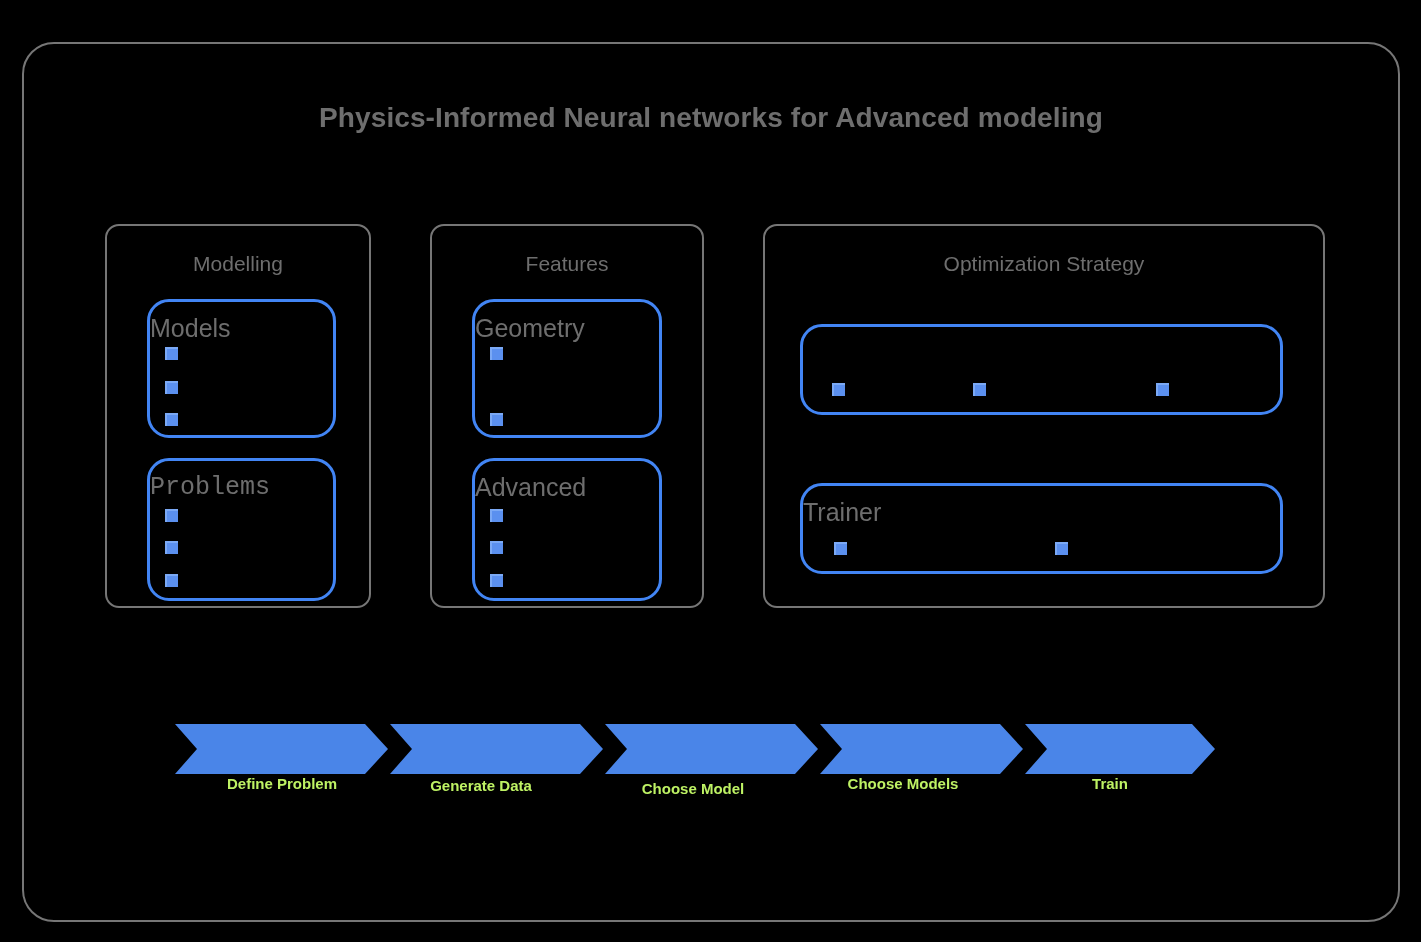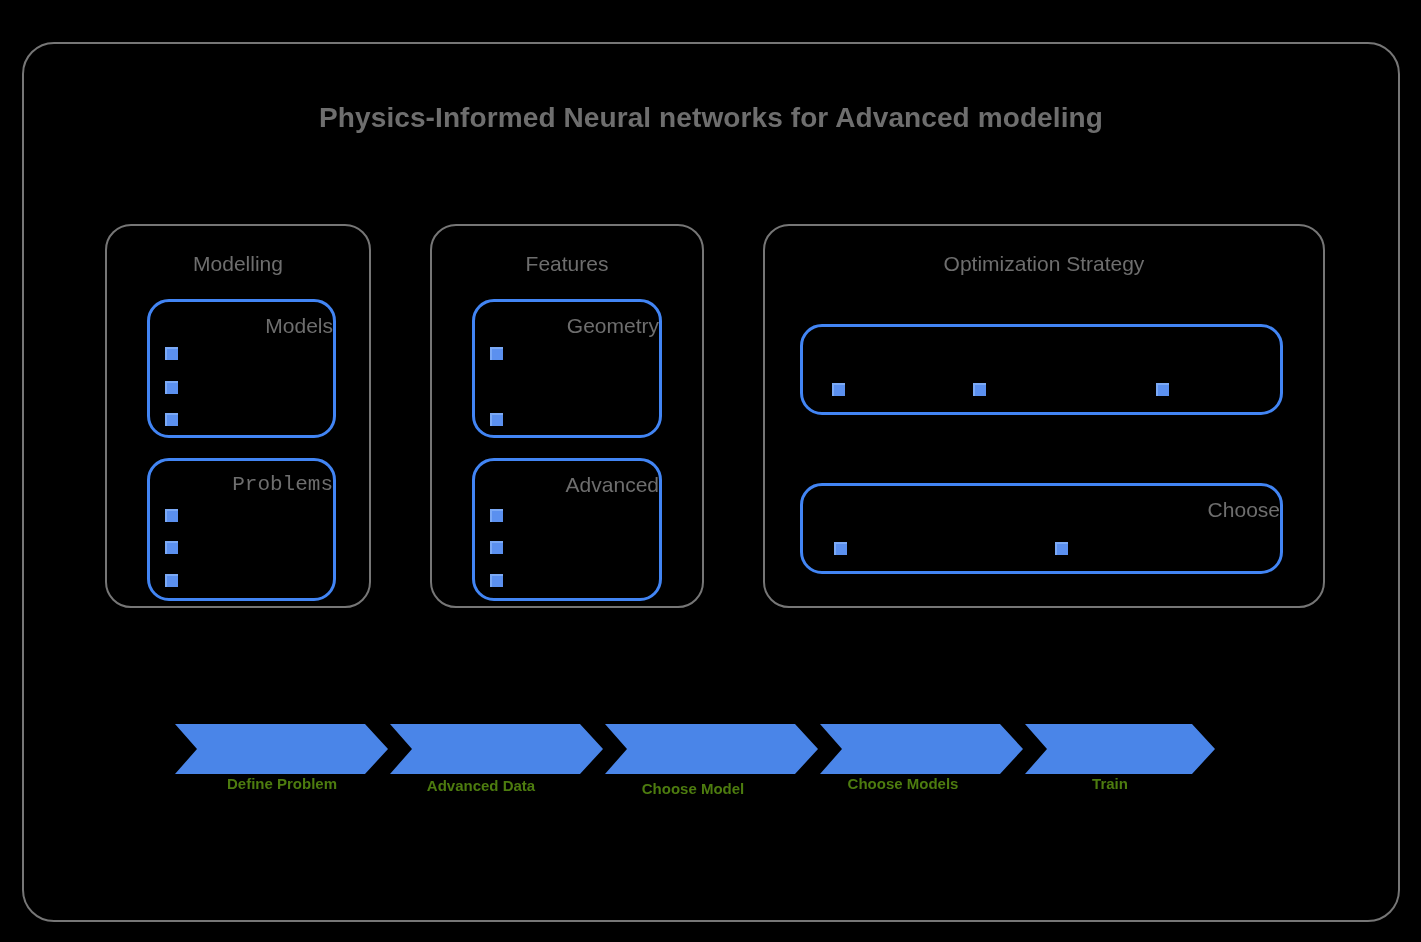--- a/index.html
+++ b/index.html
@@ -37,21 +37,21 @@
     font-size: 28px;
     font-weight: bold;
     color: #6e6e6e;
     letter-spacing: 0.1px;
   }
 
   
   .panel {
     position: absolute;
     border: 2px solid #767676;
-    border-radius: 26px;
+    border-radius: 14px;
     background: transparent;
   }
 
   .panel-title {
     position: absolute;
     left: 0;
     top: 26px;
     width: 100%;
     text-align: center;
     font-size: 21px;
@@ -69,22 +69,22 @@
     border: 3px solid #4285f4;
     border-radius: 22px;
     background: transparent;
   }
 
   .subbox-title {
     position: absolute;
     left: 0;
     top: 12px;
     width: 100%;
-    text-align: right;
-    font-size: 21px;
+    text-align: left;
+    font-size: 25px;
     color: #6e6e6e;
     font-weight: normal;
   }
 
   
   #box-models    { left: 147px; top: 299px; width: 189px; height: 139px; }
   #box-problems  { left: 147px; top: 458px; width: 189px; height: 143px; font-family: Liberation Mono, monospace; }
   
   #box-geometry  { left: 472px; top: 299px; width: 190px; height: 139px; }
   #box-callbacks { left: 472px; top: 458px; width: 190px; height: 143px; }
@@ -114,21 +114,21 @@
   .cube-wrap { position: absolute; width: 17px; height: 17px; }
 
   
   .flow { position: absolute; left: 0; top: 0; }
 
   .flow-label {
     position: absolute;
     text-align: center;
     font-size: 15px;
     font-weight: bold;
-    color: #4d7c0f;
+    color: #bef264;
     white-space: nowrap;
     transform: translateX(-50%);
   }
 </style>
 </head>
 <body>
 
 <div class="outer-frame">
   <div class="diagram-title">Physics-Informed Neural networks for Advanced modeling</div>
 </div>
@@ -200,21 +200,21 @@
     </div>
   <div class="cube-wrap" style="left:170px; top:56px;">
       <span class="cube"></span>
     </div>
   <div class="cube-wrap" style="left:353px; top:56px;">
       <span class="cube"></span>
     </div>
 </div>
 
 <div class="subbox" id="box-trainer">
-  <div class="subbox-title">Choose</div>
+  <div class="subbox-title">Trainer</div>
   <div class="cube-wrap" style="left:31px; top:56px;">
       <span class="cube"></span>
     </div>
   <div class="cube-wrap" style="left:252px; top:56px;">
       <span class="cube"></span>
     </div>
 </div>
 
 <svg class="flow" width="1421" height="80" viewBox="0 0 1421 80" style="top:712px;">
   <g>
@@ -228,16 +228,16 @@
   </g>
   <g>
     <polygon points="820,12 1000,12 1023,37 1000,62 820,62 842,37" fill="#4a85e8"></polygon>
   </g>
   <g>
     <polygon points="1025,12 1192,12 1215,37 1192,62 1025,62 1047,37" fill="#4a85e8"></polygon>
   </g>
 </svg>
 
 <div class="flow-label" style="left:282px; top:775px;">Define Problem</div>
-<div class="flow-label" style="left:481px; top:777px;">Advanced Data</div>
+<div class="flow-label" style="left:481px; top:777px;">Generate Data</div>
 <div class="flow-label" style="left:693px; top:780px;">Choose Model</div>
 <div class="flow-label" style="left:903px; top:775px;">Choose Models</div>
 <div class="flow-label" style="left:1110px; top:775px;">Train</div>
 
 </body></html>

